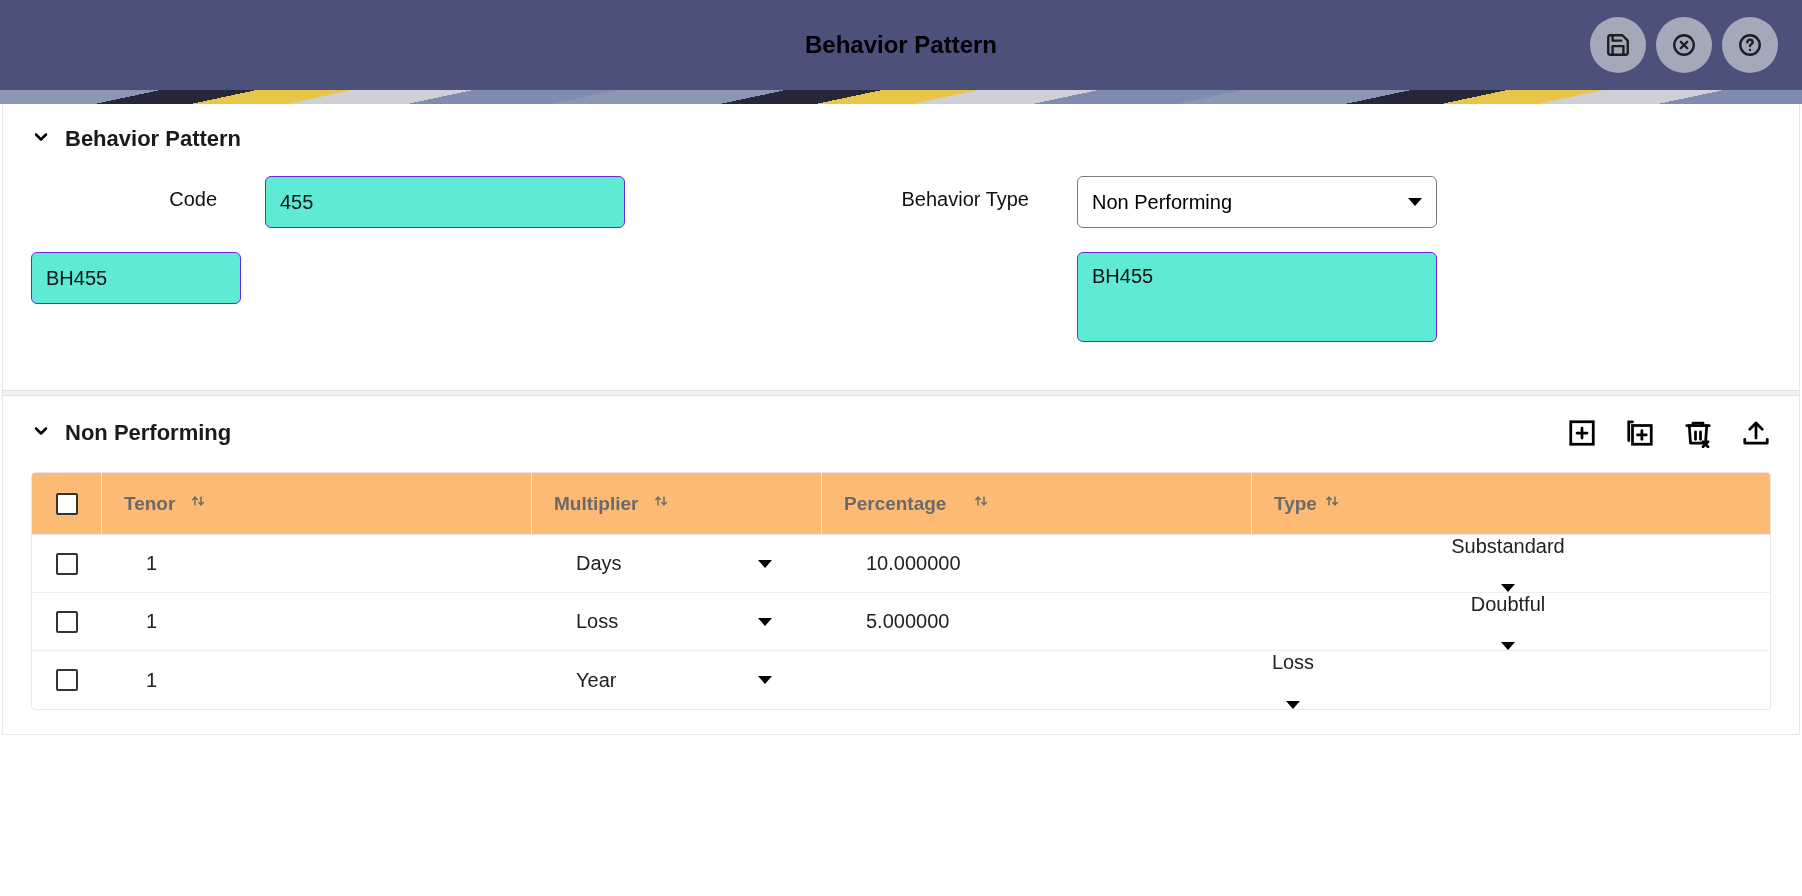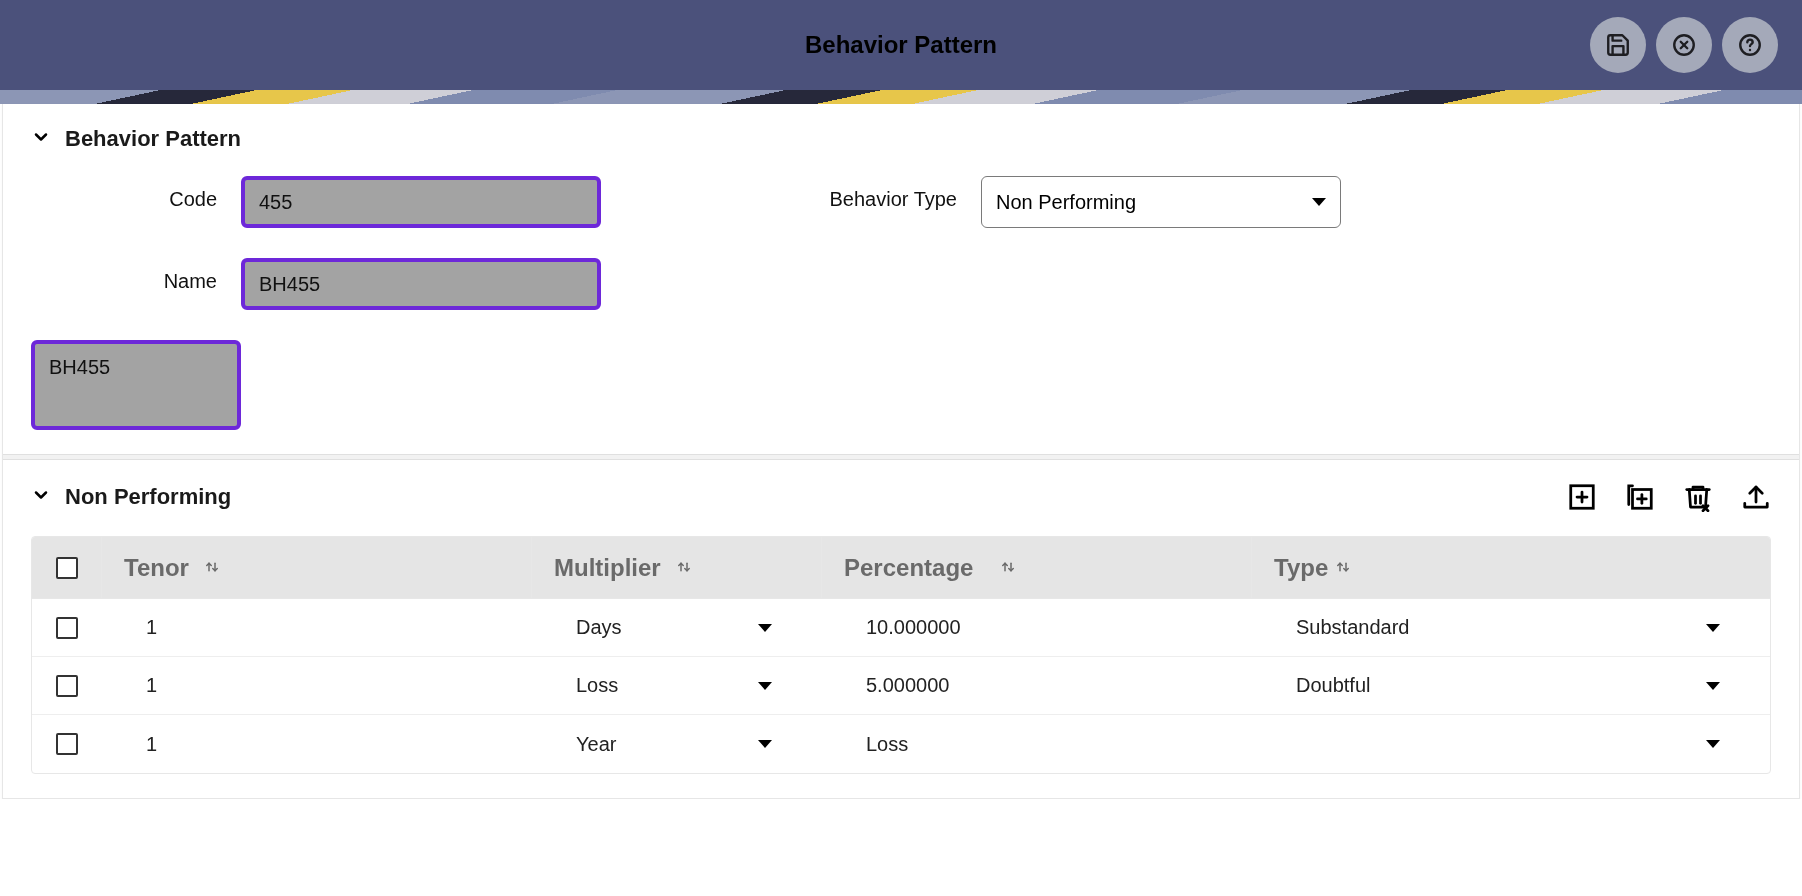--- a/index.html
+++ b/index.html
@@ -89,38 +89,39 @@
     color: #1a1a1a;
   }
 
   
   .form-grid {
     display: grid;
     grid-template-columns: 210px 360px 160px 220px 360px;
     column-gap: 0;
     row-gap: 30px;
     align-items: start;
+    gap: 24px;
   }
   .lbl {
     text-align: right;
     padding-right: 24px;
     padding-top: 12px;
     font-size: 20px;
     color: #111;
   }
   .input, .textarea {
     width: 100%;
-    border: 4px solid #6d28d9;
+    border: 1px solid #6d28d9;
     border-radius: 6px;
     padding: 12px 14px;
     font-size: 20px;
     font-family: inherit;
     color: #111;
     outline: none;
-    background: #a3a3a3;
+    background: #5eead4;
   }
   .input { height: 52px; }
   .textarea { height: 90px; resize: none; }
 
   .select {
     width: 100%;
     height: 52px;
     border: 1px solid #7a7a7a;
     border-radius: 6px;
     padding: 0 14px;
@@ -179,27 +180,27 @@
 
   
   .table {
     width: 100%;
     border: 1px solid #e7e7e7;
     border-radius: 4px;
     overflow: hidden;
   }
   .thead {
     display: flex;
-    background: #e5e5e5;
+    background: #fdba74;
     height: 62px;
     align-items: center;
     border-bottom: 1px solid #e7e7e7;
     color: #6a6a6a;
     font-weight: 600;
-    font-size: 24px;
+    font-size: 19px;
   }
   .col-check { width: 70px; display: flex; align-items: center; justify-content: center; border-right: 1px solid #e7e7e7; height: 100%; }
   .col-tenor { width: 430px; padding-left: 22px; display: flex; align-items: center; gap: 14px; border-right: 1px solid #e7e7e7; height: 100%; }
   .col-mult { width: 290px; padding-left: 22px; display: flex; align-items: center; gap: 14px; border-right: 1px solid #e7e7e7; height: 100%; }
   .col-pct { width: 430px; padding-left: 22px; display: flex; align-items: center; gap: 26px; border-right: 1px solid #e7e7e7; height: 100%; }
   .col-type { flex: 1; padding-left: 22px; padding-right: 40px; display: flex; align-items: center; gap: 6px; height: 100%; }
 
   .sort-icon {
     width: 18px; height: 18px; color: #6a6a6a;
   }
@@ -211,21 +212,21 @@
     border-bottom: 1px solid #eee;
     font-size: 20px;
     color: #222;
   }
   .trow:last-child { border-bottom: none; }
   .trow .cell { display: flex; align-items: center; }
   .trow .col-check { border-right: none; }
   .trow .col-tenor { border-right: none; padding-left: 44px; }
   .trow .col-mult { border-right: none; padding-left: 44px; justify-content: space-between; padding-right: 50px;}
   .trow .col-pct { border-right: none; padding-left: 44px; }
-  .trow .col-type { padding-left: 44px; justify-content: space-between; padding-right: 50px;}
+  .trow .col-type { padding-left: 44px; justify-content: space-between; padding-right: 50px; flex-direction: column;}
 
   .checkbox {
     width: 22px;
     height: 22px;
     border: 2px solid #333;
     border-radius: 2px;
     background: #fff;
     cursor: pointer;
   }
 
@@ -284,21 +285,20 @@
 
       <div class="lbl">Code</div>
       <input class="input" value="455" style="">
       <div></div>
       <div class="lbl">Behavior Type</div>
       <div class="select">
         <span>Non Performing</span>
         <span class="tri-down"></span>
       </div>
 
-      <div class="lbl">Name</div>
       <input class="input" value="BH455" style="">
       <div></div>
         <div></div>
         <div></div>
 
       <textarea class="textarea" style="">BH455</textarea>
       <div></div>
         <div></div>
         <div></div>
     </div>

